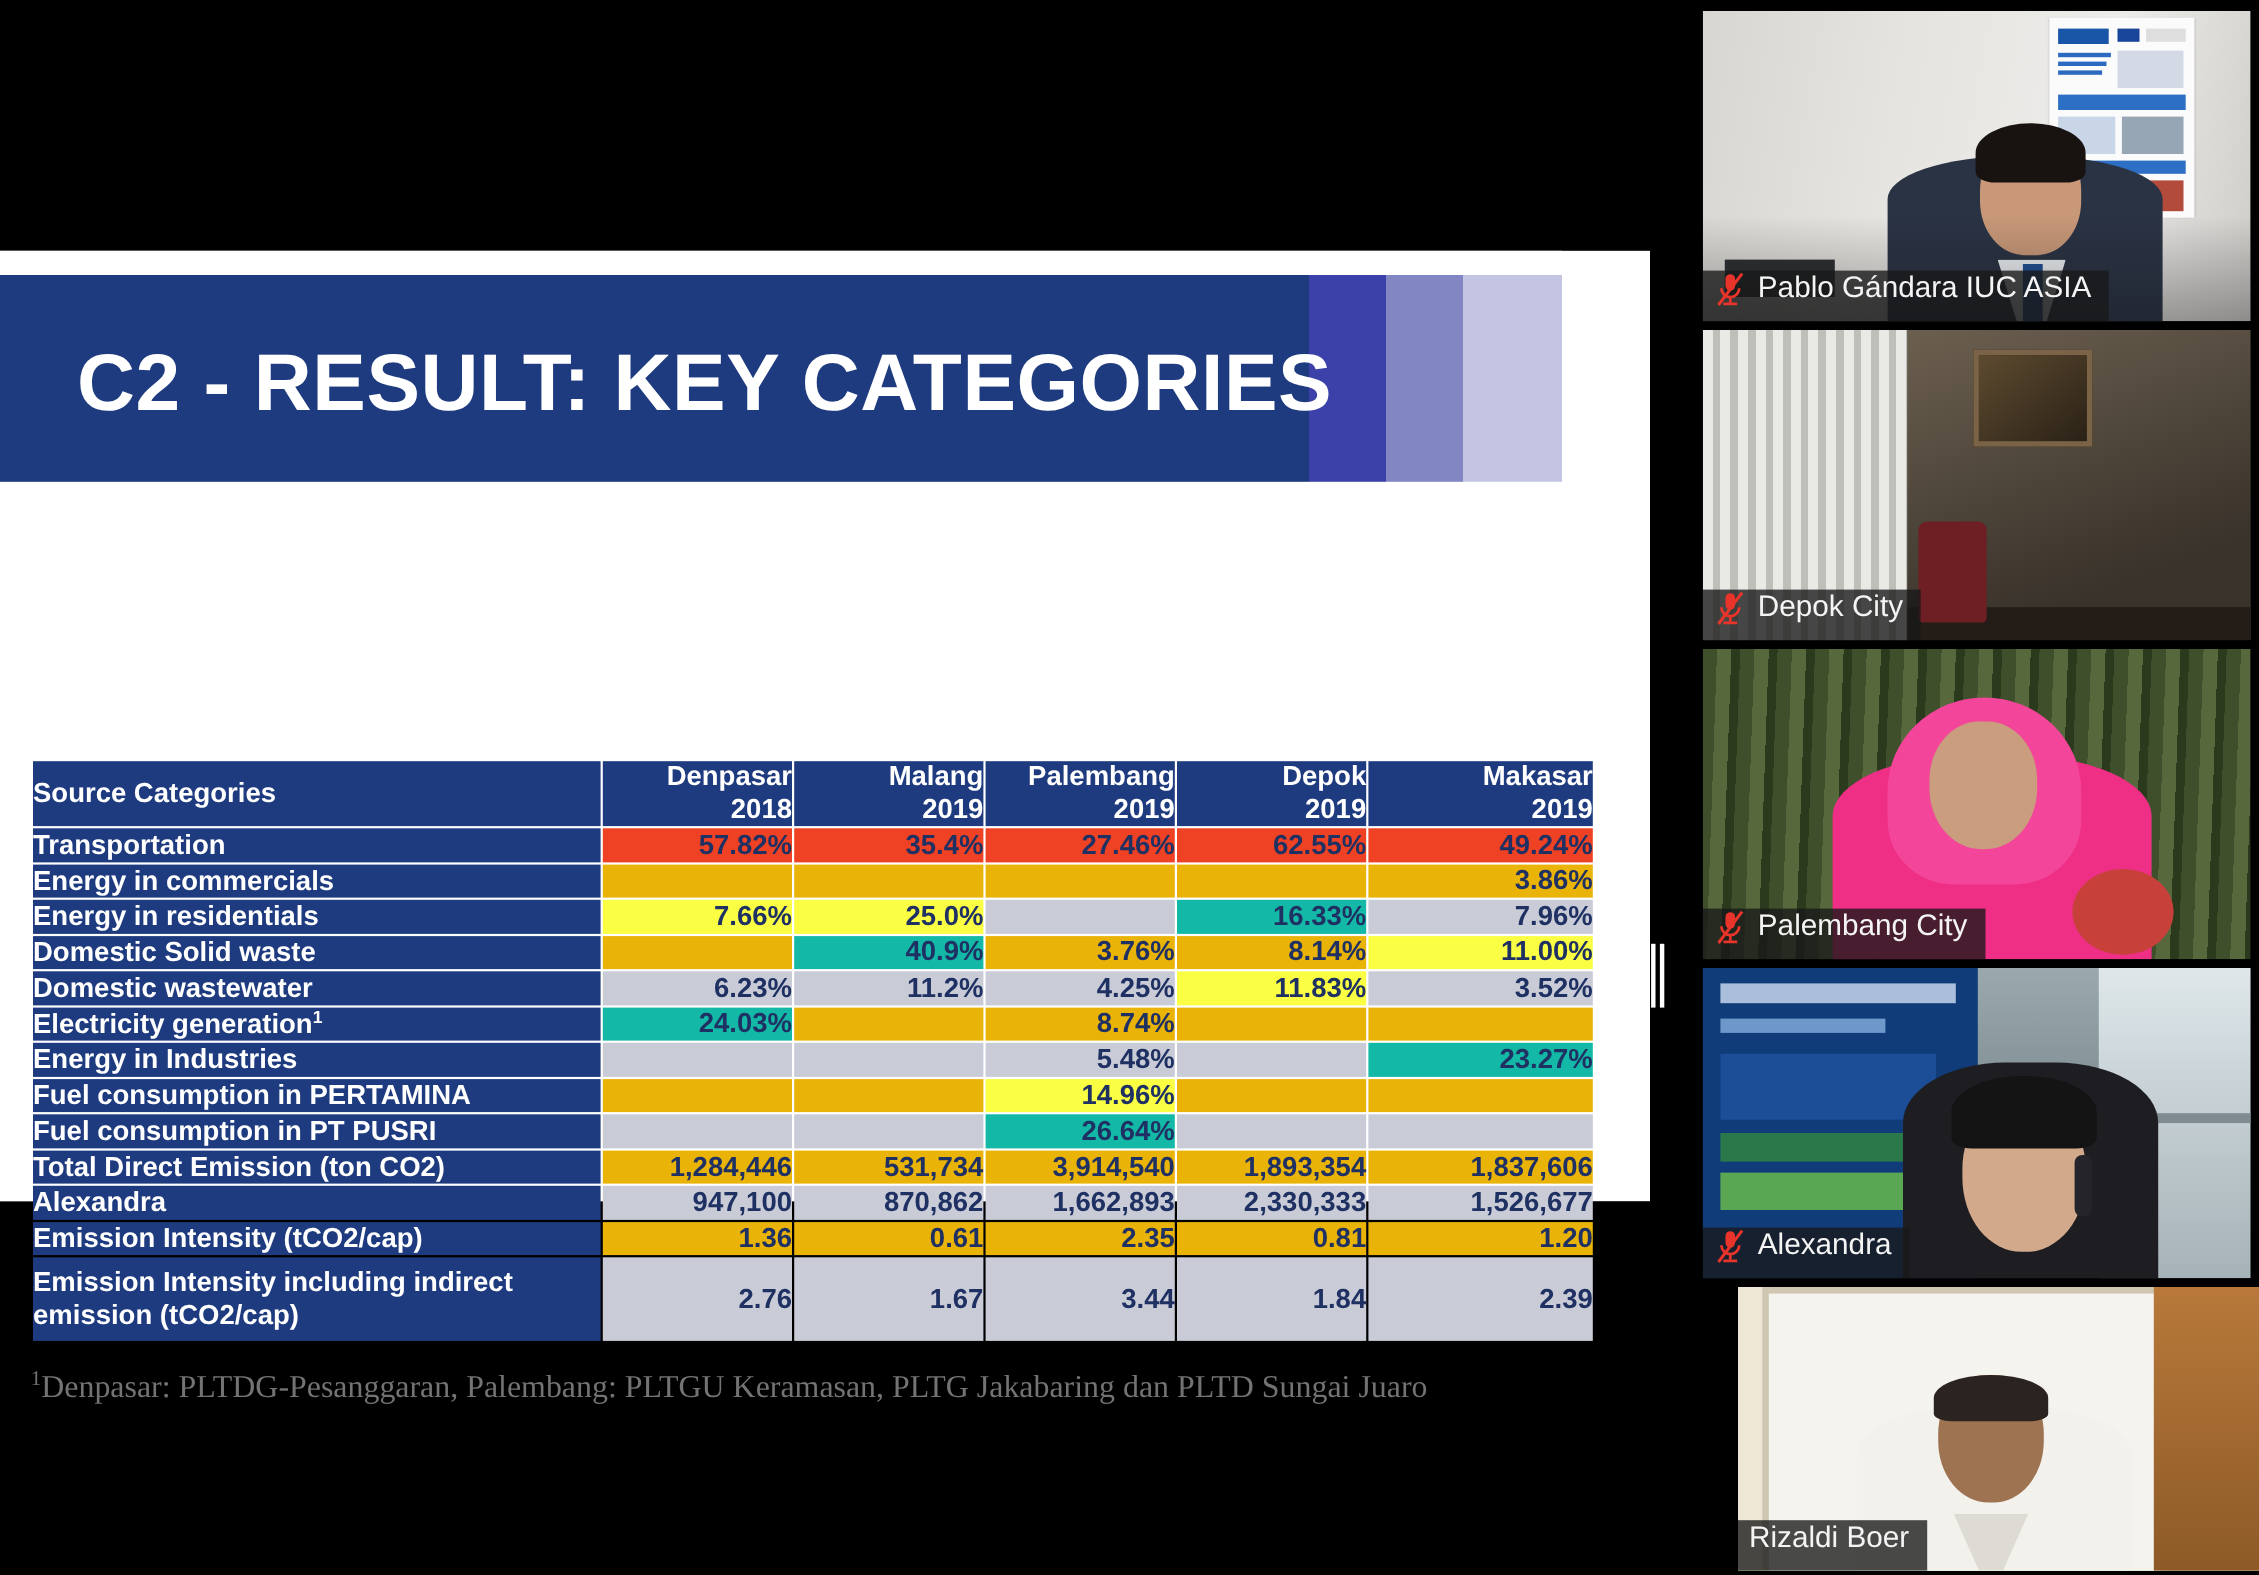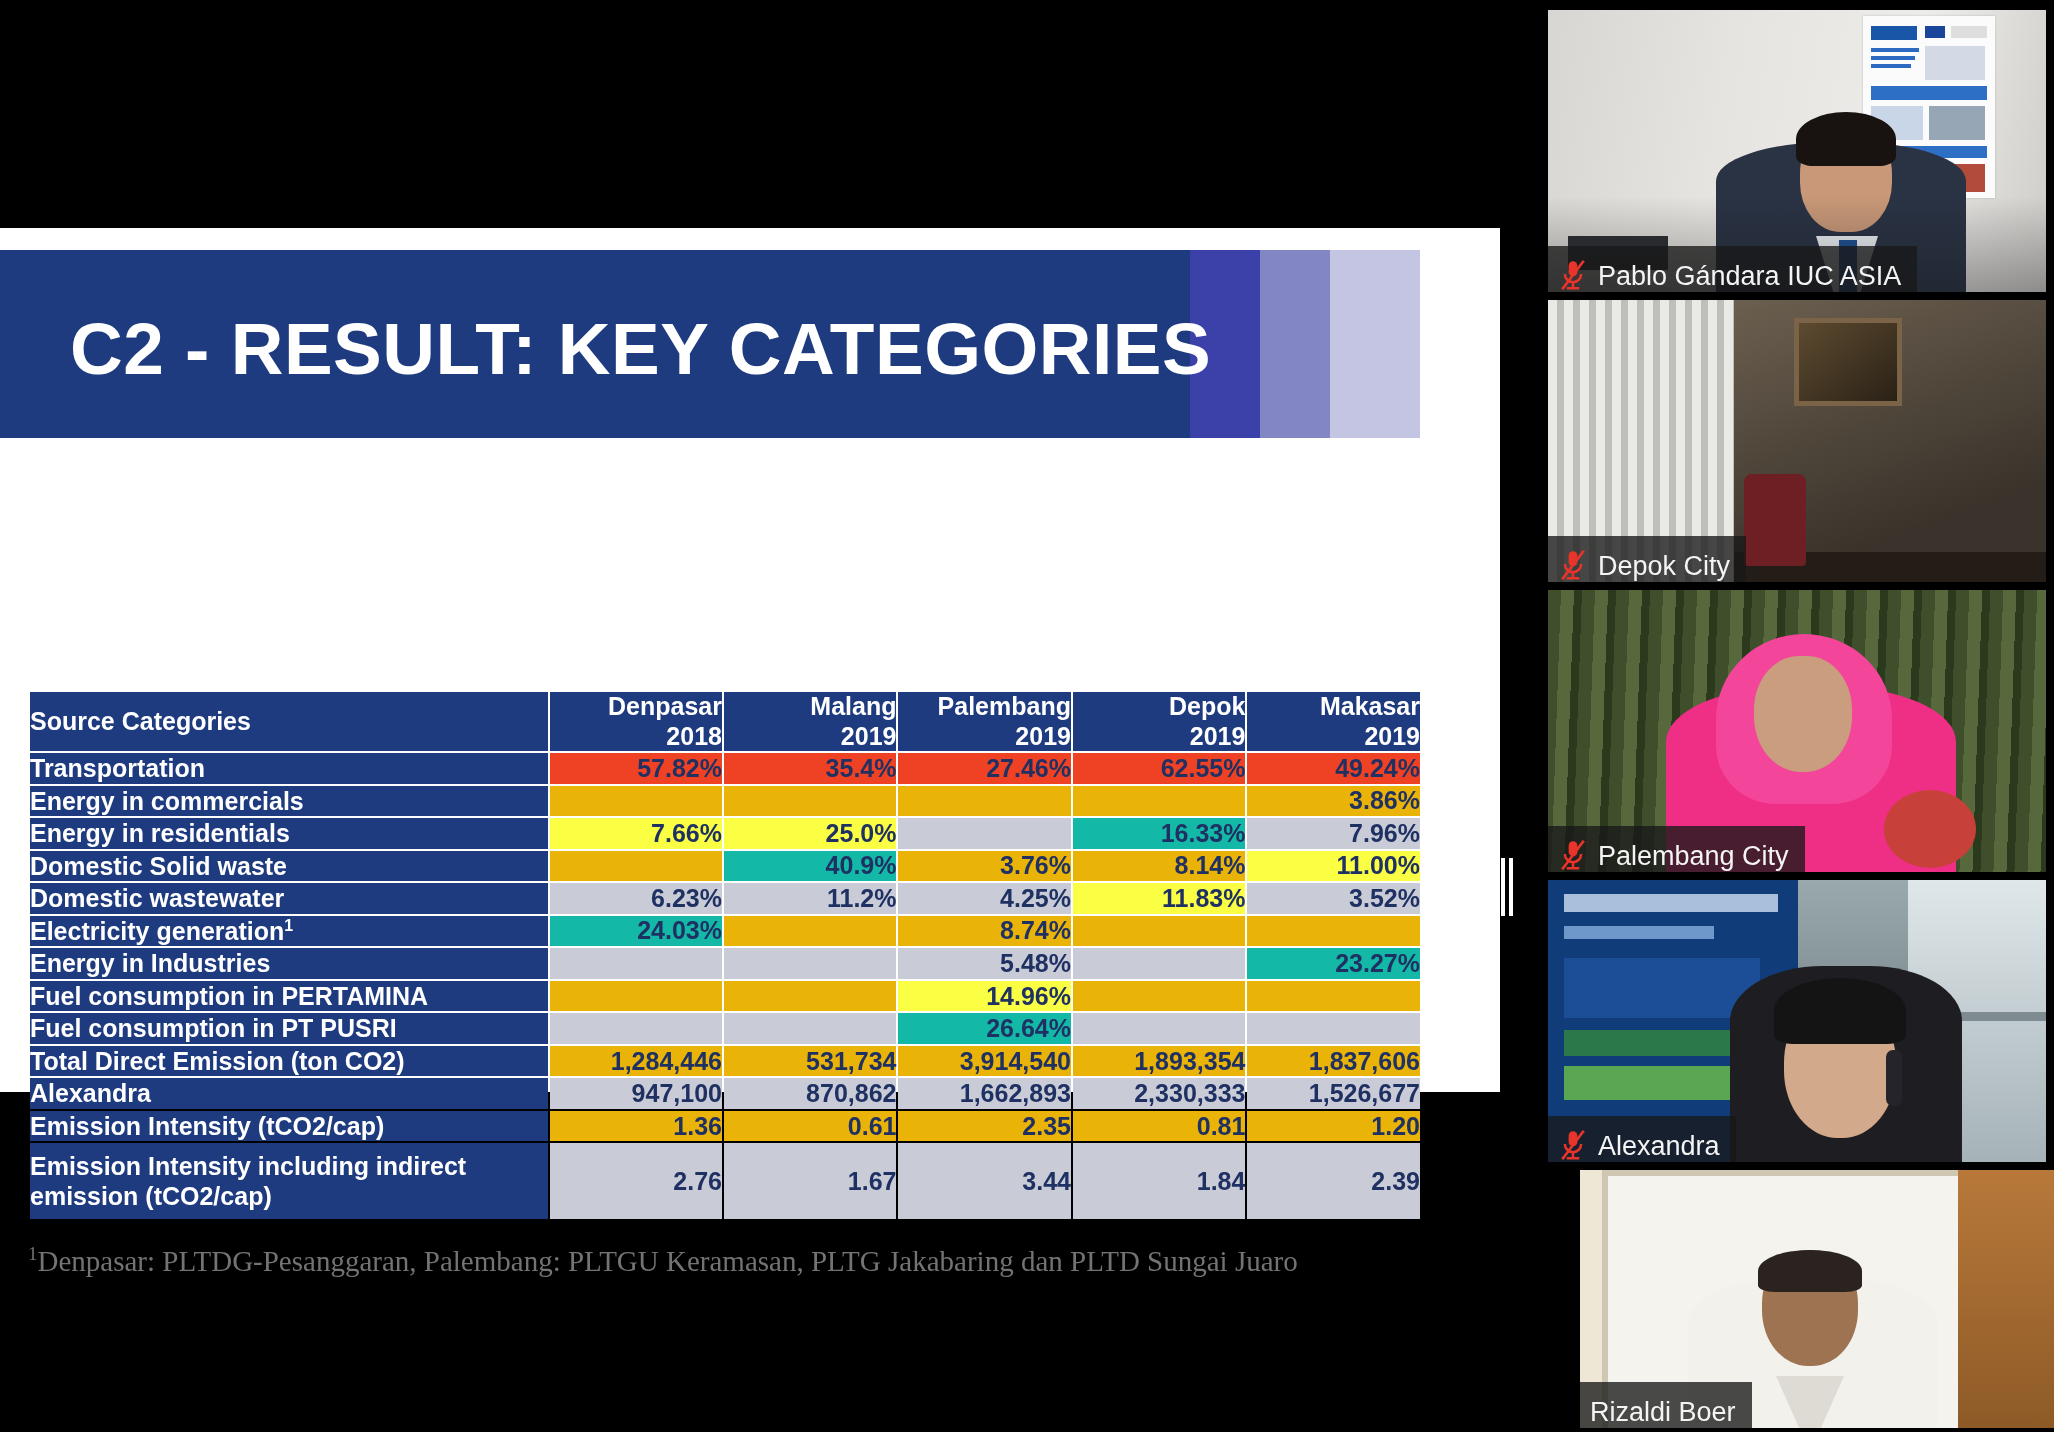--- a/index.html
+++ b/index.html
@@ -47,21 +47,21 @@
   
   #drag-handle{position:absolute;left:1498px;top:630px;width:18px;height:58px;}
   #drag-handle i{position:absolute;top:0;width:4px;height:58px;background:#ffffff;display:block;}
   #drag-handle i.a{left:3px;}
   #drag-handle i.b{left:11px;}
 
   
   #strip{position:absolute;left:1540px;top:0;width:514px;height:1432px;}
   .pane{position:absolute;left:8px;width:498px;overflow:hidden;background:#0b0b0b;}
   .pane .video{position:absolute;inset:0;}
-  .namebar{position:absolute;left:0;bottom:0;height:46px;display:flex;align-items:flex-end;
+  .namebar{position:absolute;left:0;bottom:0;height:46px;display:flex;align-items:flex-start;
      padding:0 16px 0 10px;background:rgba(24,24,24,.78);}
   .namebar .nm{color:#f4f4f4;font-size:27px;font-weight:400;font-family:"Liberation Sans",sans-serif;
      white-space:nowrap;}
   .mic{width:30px;height:34px;margin-right:10px;position:relative;flex:0 0 auto;}
   .mic svg{display:block;}
   .active-border{box-shadow:inset 0 0 0 7px #b5d46e;}
 
   
   #pane-0{top:10px;height:282px;}
   #pane-1{top:300px;height:282px;}
@@ -177,21 +177,21 @@
                 <div>2019</div>
               </th>
             <th class="hdr-city" style="width:172px">
                 <div>Palembang</div>
                 <div>2019</div>
               </th>
             <th class="hdr-city" style="width:172px">
                 <div>Depok</div>
                 <div>2019</div>
               </th>
-            <th class="hdr-city" style="width:172px">
+            <th class="hdr-city" style="width:204px">
                 <div>Makasar</div>
                 <div>2019</div>
               </th>
           </tr>
         </thead>
         <tbody id="tbody">
             <tr>
               <th class="rowlabel">Transportation</th>
               <td class="val bg-red">57.82%</td>
               <td class="val bg-red">35.4%</td>

